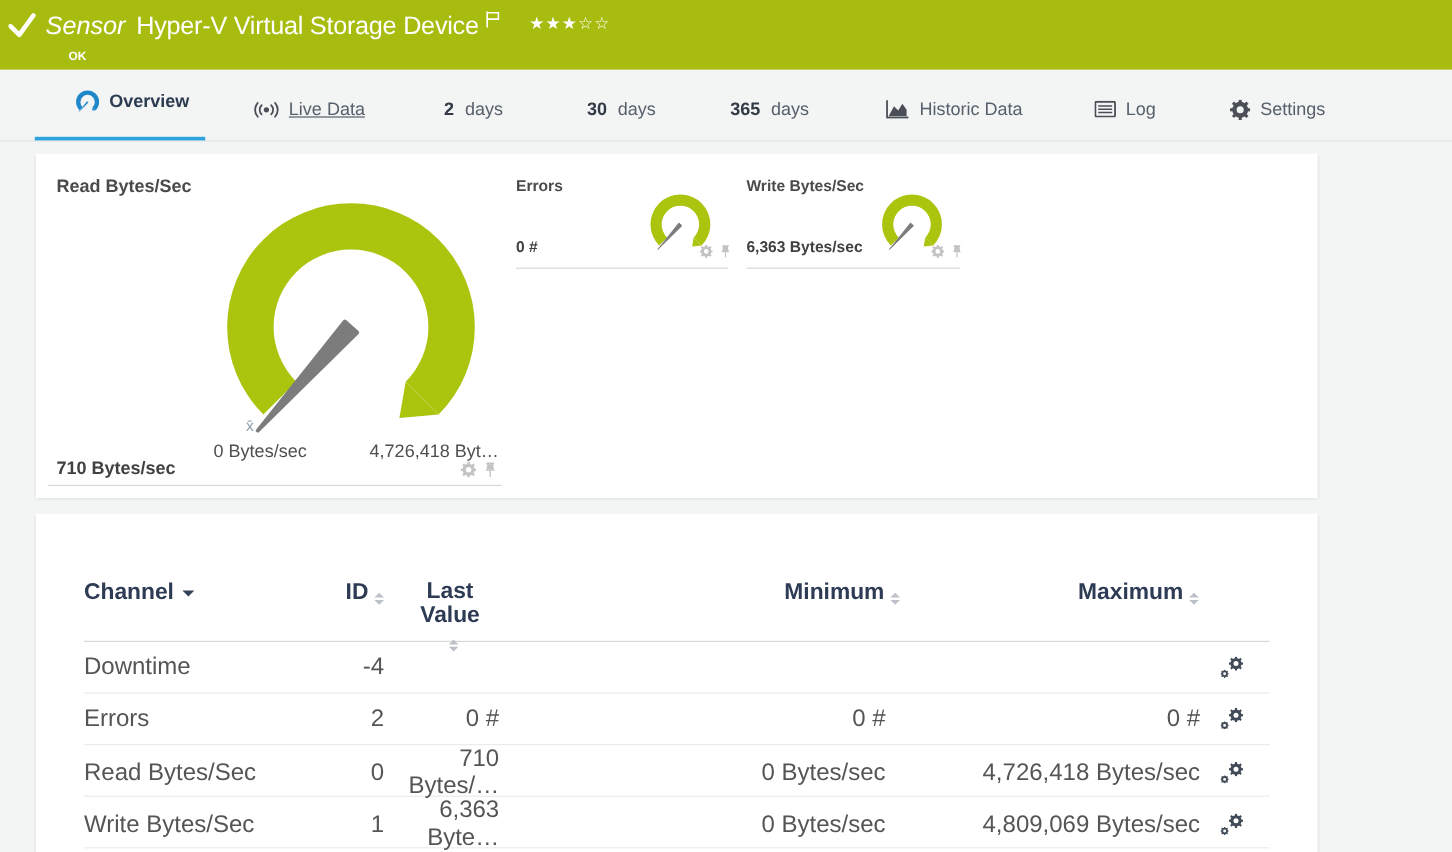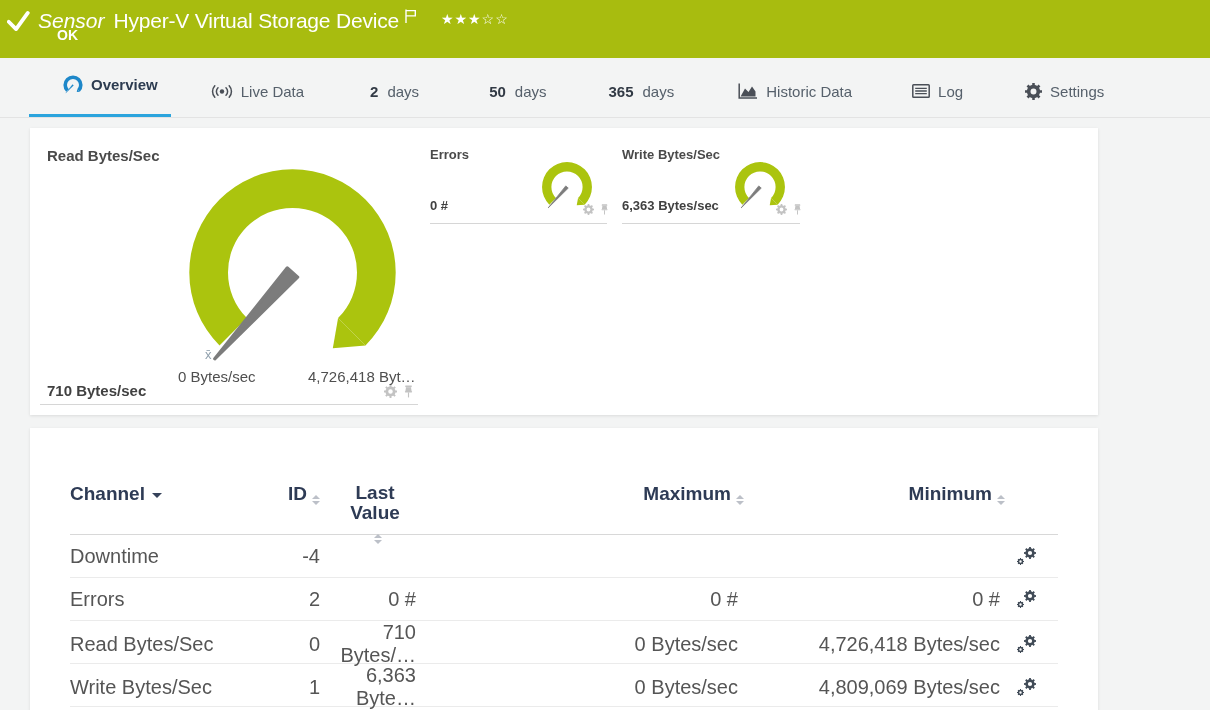--- a/index.html
+++ b/index.html
@@ -9,32 +9,32 @@
     -webkit-font-smoothing:antialiased;
   }
   
   .banner{position:absolute;top:0;left:0;width:1210px;height:58px;background:#a8bc0f;}
   .banner-row{position:absolute;left:7px;top:6px;display:flex;align-items:baseline;}
   .check-icon{width:24px;height:22px;margin-right:7px;transform:translateY(4px);}
   .kind{color:#fff;font-style:italic;font-size:21px;}
   .b-title{color:#fff;font-weight:normal;font-size:21px;margin-left:9px;letter-spacing:-0.2px;}
   .flag-icon{width:14px;height:15px;margin-left:5px;transform:translateY(-4px);}
   .stars{color:#fff;font-size:14px;letter-spacing:1px;margin-left:23px;transform:translateY(-4px);cursor:pointer;}
-  .ok{position:absolute;left:57px;top:27px;color:#fff;font-weight:bold;font-size:14px;}
+  .ok{position:absolute;left:57px;top:42px;color:#fff;font-weight:bold;font-size:10px;}
   
   .tabbar{position:absolute;top:65px;left:0;width:1210px;height:53px;display:flex;
     align-items:center;border-bottom:1px solid #e3e3e3;box-sizing:border-box;background:#f3f4f4;}
   .tab{display:flex;align-items:center;gap:8px;font-size:15px;color:#56606b;height:100%;
     box-sizing:border-box;cursor:pointer;text-decoration:none;}
   .tab .tnum{color:#323a45;font-weight:bold;margin-right:1px;}
   .tab-overview{margin-left:29px;padding:0 13px 10px 34px;border-bottom:3px solid #2ba4dd;
     color:#2c3b50;font-weight:bold;}
   .ticon{width:20px;height:20px;}
   .gauge-blue{color:#1d87c9;--needle:#1d87c9;}
-  .tab-live{margin-left:40px;}
+  .tab-live{margin-left:40px;text-decoration:underline;}
   .tab-d2{margin-left:66px;}
   .tab-d30{margin-left:70px;}
   .tab-d365{margin-left:62px;}
   .tab-hist{margin-left:64px;}
   .tab-log{margin-left:60px;}
   .tab-set{margin-left:62px;}
   .icon-dark{color:#4a4f57;}
   
   .panel{position:absolute;left:30px;width:1068px;background:#fff;box-shadow:0 1px 3px rgba(0,0,0,0.10);}
   .panel-gauges{top:128px;height:287px;}
@@ -166,21 +166,21 @@
     <svg class="ticon icon-dark" style="width:22px;height:15px">
         <use href="#sym-live"></use>
       </svg>
     <span>Live Data</span>
   </a>
   <a class="tab tab-d2">
     <b class="tnum">2</b>
     <span>days</span>
   </a>
   <a class="tab tab-d30">
-    <b class="tnum">50</b>
+    <b class="tnum">30</b>
     <span>days</span>
   </a>
   <a class="tab tab-d365">
     <b class="tnum">365</b>
     <span>days</span>
   </a>
   <a class="tab tab-hist">
     <svg class="ticon icon-dark" style="width:20px;height:16px">
         <use href="#sym-hist"></use>
       </svg>
@@ -263,28 +263,28 @@
             <i class="up"></i>
             <i class="dn"></i>
           </span>
       </div>
       <div class="th th-last">
         <span class="wrap"><span>Last Value</span> <span class="sort">
               <i class="up"></i>
               <i class="dn"></i>
             </span></span>
       </div>
-      <div class="th th-max">
-        <span>Maximum</span><span class="sort">
+      <div class="th th-min">
+        <span>Minimum</span><span class="sort">
             <i class="up"></i>
             <i class="dn"></i>
           </span>
       </div>
-      <div class="th th-min">
-        <span>Minimum</span><span class="sort">
+      <div class="th th-max">
+        <span>Maximum</span><span class="sort">
             <i class="up"></i>
             <i class="dn"></i>
           </span>
       </div>
       <div></div>
     </div>
 
     <div class="tgrid tr">
       <div class="td-ch">Downtime</div>
       <div class="td-id">-4</div>

